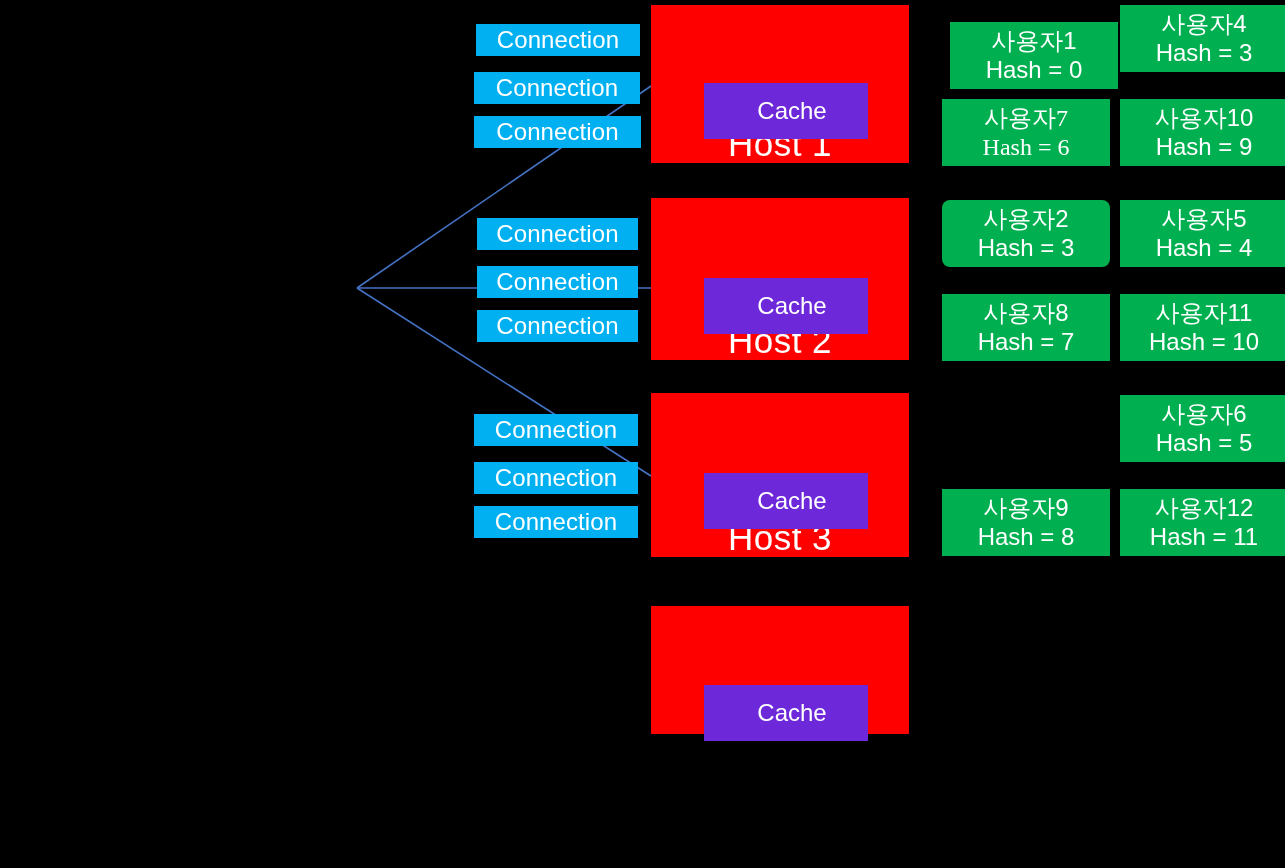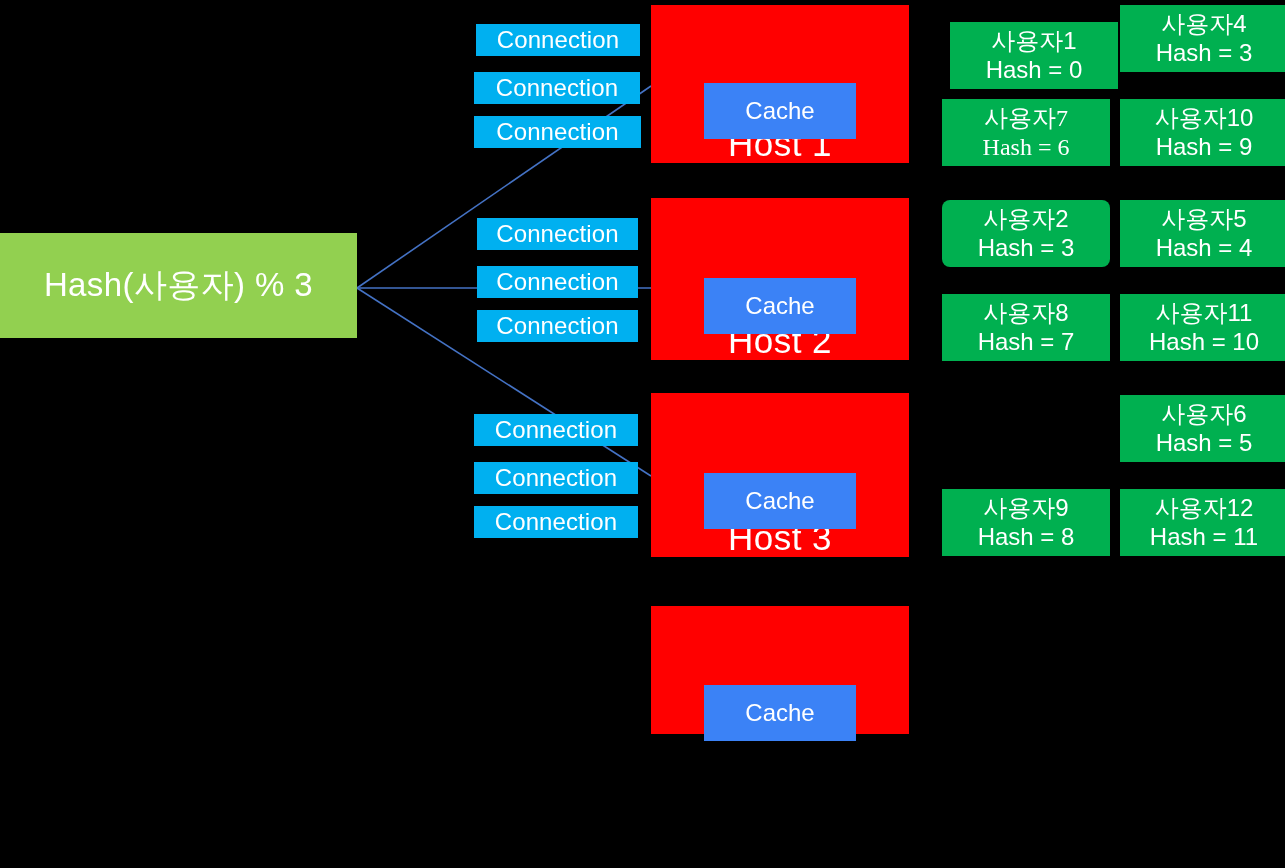--- a/index.html
+++ b/index.html
@@ -63,26 +63,27 @@
   }
   .host-label {
     font-size: 35px;
     letter-spacing: 0.5px;
   }
   .cache {
     position: absolute;
     left: 53px;
     width: 152px;
     height: 56px;
-    background: #3b82f6;
+    background: #6d28d9;
     display: flex;
     align-items: center;
     justify-content: center;
     font-size: 24px;
     color: #ffffff;
+    padding-left: 12px;
   }
   
   .user {
     background: #00B050;
     width: 168px;
     height: 67px;
     font-size: 24px;
     line-height: 1.18;
   }
   .user .u-line { display: block; }
@@ -91,23 +92,20 @@
 <body>
 
 <div id="canvas">
 
   <svg id="wires" viewBox="0 0 1285 868" xmlns="http://www.w3.org/2000/svg">
     <line x1="357" y1="288" x2="651" y2="86" stroke="#4472C4" stroke-width="1.6"></line>
     <line x1="357" y1="288" x2="651" y2="288" stroke="#4472C4" stroke-width="1.6"></line>
     <line x1="357" y1="288" x2="651" y2="476" stroke="#4472C4" stroke-width="1.6"></line>
   </svg>
 
-  <div class="box hash-box">
-    <span>Hash(사용자) % 3</span>
-  </div>
 
   <div class="box conn" style="left:476px; top:24px; width:164px;">
     <span>Connection</span>
   </div>
   <div class="box conn" style="left:474px; top:72px; width:166px;">
     <span>Connection</span>
   </div>
   <div class="box conn" style="left:474px; top:116px; width:167px;">
     <span>Connection</span>
   </div>

